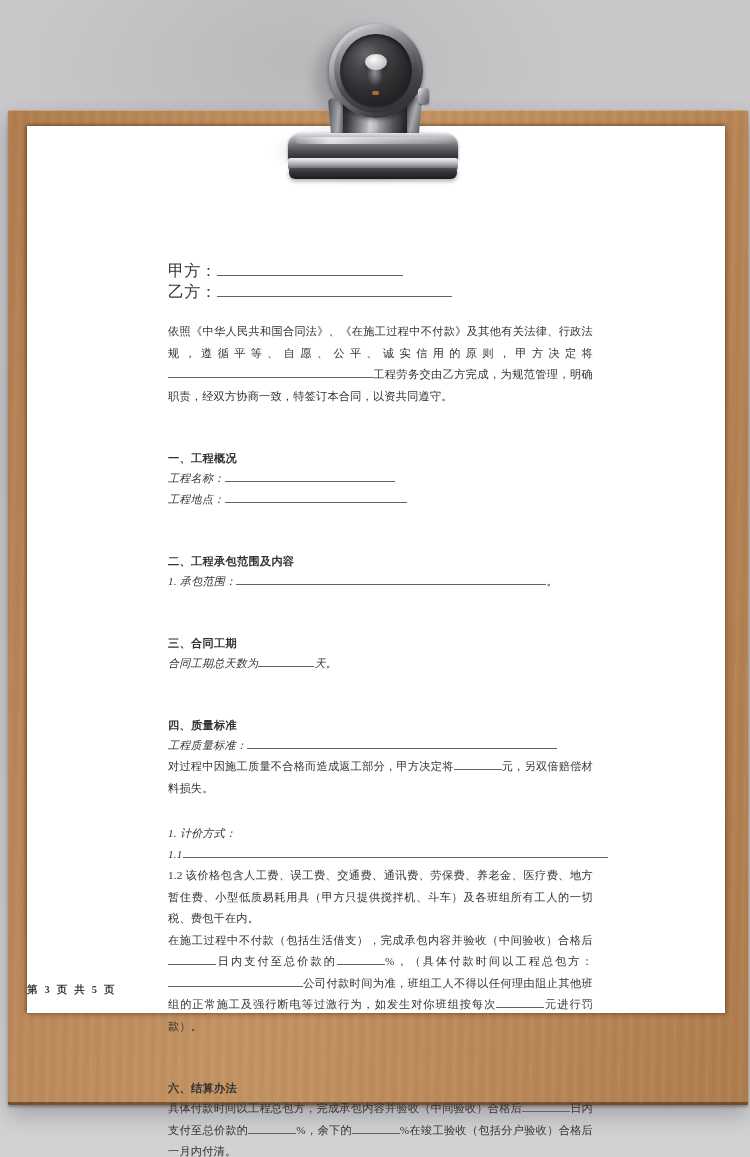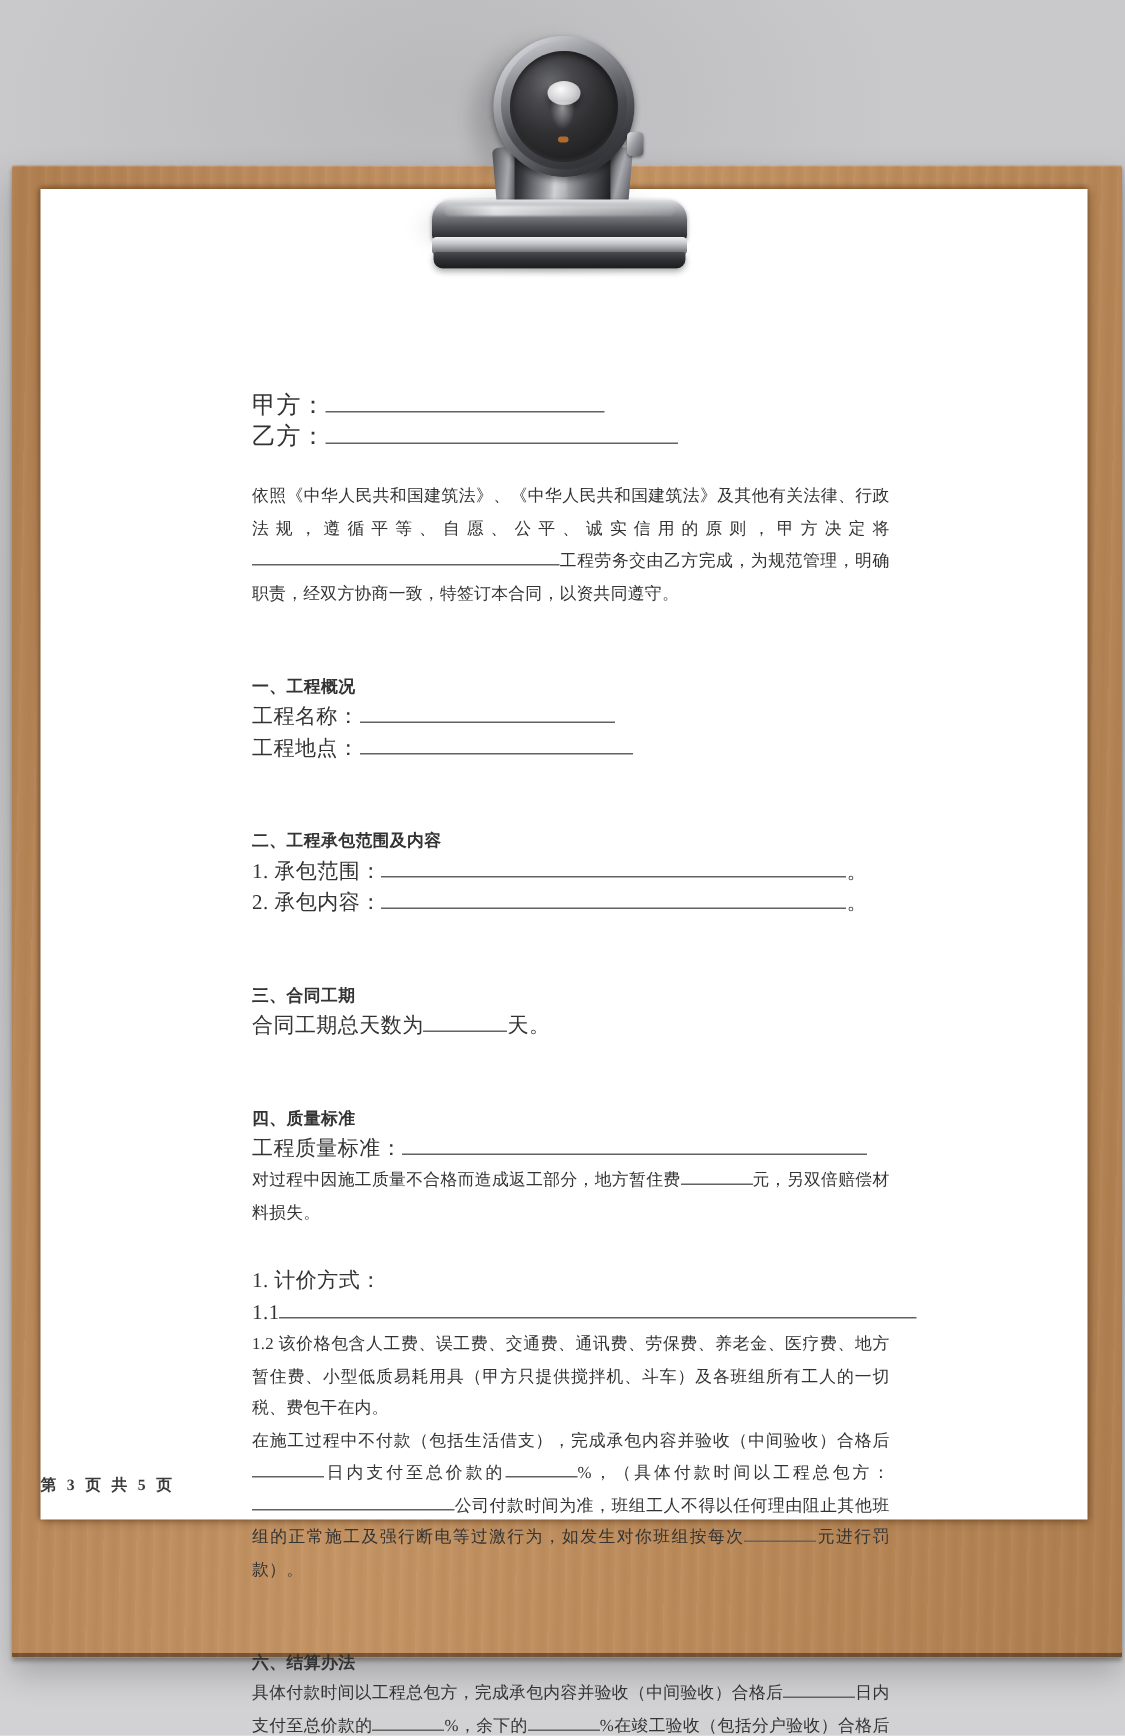--- a/index.html
+++ b/index.html
@@ -297,24 +297,25 @@
     letter-spacing: 0.2px;
   }
   .sec-title {
     font-size: 11.2px;
     font-weight: bold;
     line-height: 20px;
     letter-spacing: 0.3px;
     margin-top: 17px;
   }
   .field-line {
-    font-size: 14px;
+    font-size: 11px;
     line-height: 21px;
     white-space: nowrap;
     letter-spacing: 0.3px;
+    font-style: italic;
   }
   .b-name { width: 170px; }
   .b-place { width: 182px; }
   .b-full { width: 425px; }
   .b-qual { width: 310px; }
   .inline-blank {
     display: inline-block;
     border-bottom: 1px solid #636363;
     height: 11px;
     vertical-align: baseline;
@@ -368,44 +369,43 @@
 </div>
 
 <div id="doc">
   <div class="doc-inner">
 
     <div class="party-line"><span>甲方：</span><span class="blank b-a"></span></div>
     <div class="party-line"><span>乙方：</span><span class="blank b-b"></span></div>
 
     <div class="gap-md"></div>
 
-    <div class="para"><span>依照《中华人民共和国建筑法》、《中华人民共和国建筑法》及其他有关法律、行政法规，遵循平等、自愿、公平、诚实信用的原则，甲方决定将</span><span class="inline-blank ib-proj"></span><span>工程劳务交由乙方完成，为规范管理，明确职责，经双方协商一致，特签订本合同，以资共同遵守。</span></div>
+    <div class="para"><span>依照《中华人民共和国合同法》、《在施工过程中不付款》及其他有关法律、行政法规，遵循平等、自愿、公平、诚实信用的原则，甲方决定将</span><span class="inline-blank ib-proj"></span><span>工程劳务交由乙方完成，为规范管理，明确职责，经双方协商一致，特签订本合同，以资共同遵守。</span></div>
 
     <div class="gap-lg"></div>
 
     <div class="sec-title">一、工程概况</div>
     <div class="field-line"><span>工程名称：</span><span class="blank b-name"></span></div>
     <div class="field-line"><span>工程地点：</span><span class="blank b-place"></span></div>
 
     <div class="gap-lg"></div>
 
     <div class="sec-title">二、工程承包范围及内容</div>
     <div class="field-line"><span>1. 承包范围：</span><span class="blank b-qual"></span><span>。</span></div>
-    <div class="field-line"><span>2. 承包内容：</span><span class="blank b-qual"></span><span>。</span></div>
 
     <div class="gap-lg"></div>
 
     <div class="sec-title">三、合同工期</div>
     <div class="field-line"><span>合同工期总天数为</span><span class="inline-blank ib-sm"></span><span>天。</span></div>
 
     <div class="gap-lg"></div>
 
     <div class="sec-title">四、质量标准</div>
     <div class="field-line"><span>工程质量标准：</span><span class="blank b-qual"></span></div>
-    <div class="para"><span>对过程中因施工质量不合格而造成返工部分，地方暂住费</span><span class="inline-blank ib-xs"></span><span>元，另双倍赔偿材料损失。</span></div>
+    <div class="para"><span>对过程中因施工质量不合格而造成返工部分，甲方决定将</span><span class="inline-blank ib-xs"></span><span>元，另双倍赔偿材料损失。</span></div>
 
     <div class="gap-lg"></div>
 
     <div class="field-line">1. 计价方式：</div>
     <div class="field-line"><span>1.1</span><span class="blank b-full"></span></div>
     <div class="para">1.2 该价格包含人工费、误工费、交通费、通讯费、劳保费、养老金、医疗费、地方暂住费、小型低质易耗用具（甲方只提供搅拌机、斗车）及各班组所有工人的一切税、费包干在内。</div>
     <div class="para"><span>在施工过程中不付款（包括生活借支），完成承包内容并验收（中间验收）合格后</span><span class="inline-blank ib-xs"></span><span>日内支付至总价款的</span><span class="inline-blank ib-xs"></span><span>%，（具体付款时间以工程总包方：</span><span class="inline-blank ib-md"></span><span>公司付款时间为准，班组工人不得以任何理由阻止其他班组的正常施工及强行断电等过激行为，如发生对你班组按每次</span><span class="inline-blank ib-xs"></span><span>元进行罚款）。</span></div>
 
     <div class="gap-lg"></div>
 

